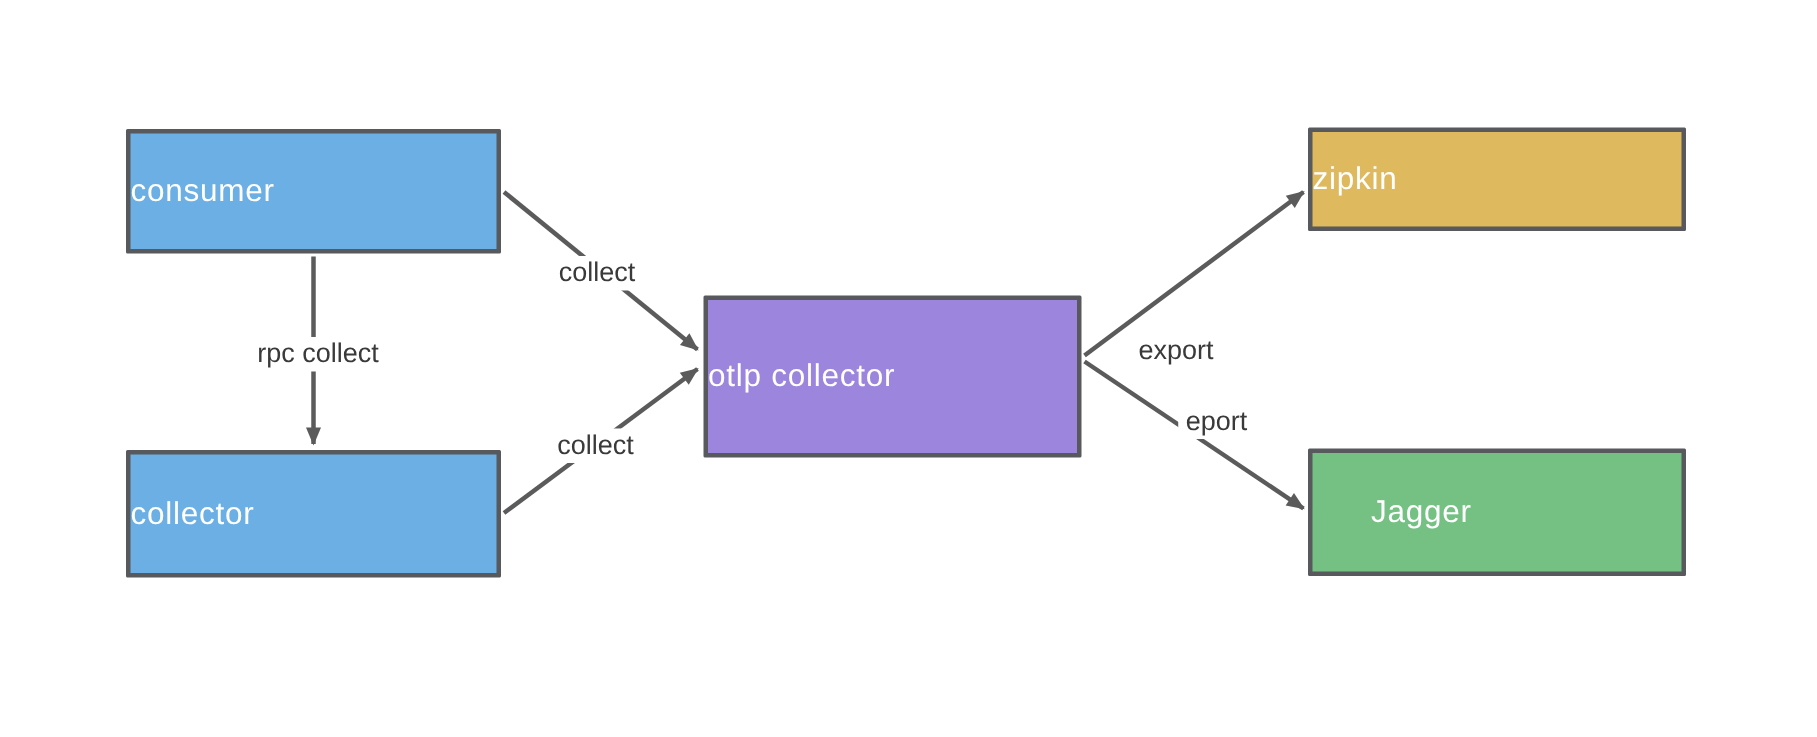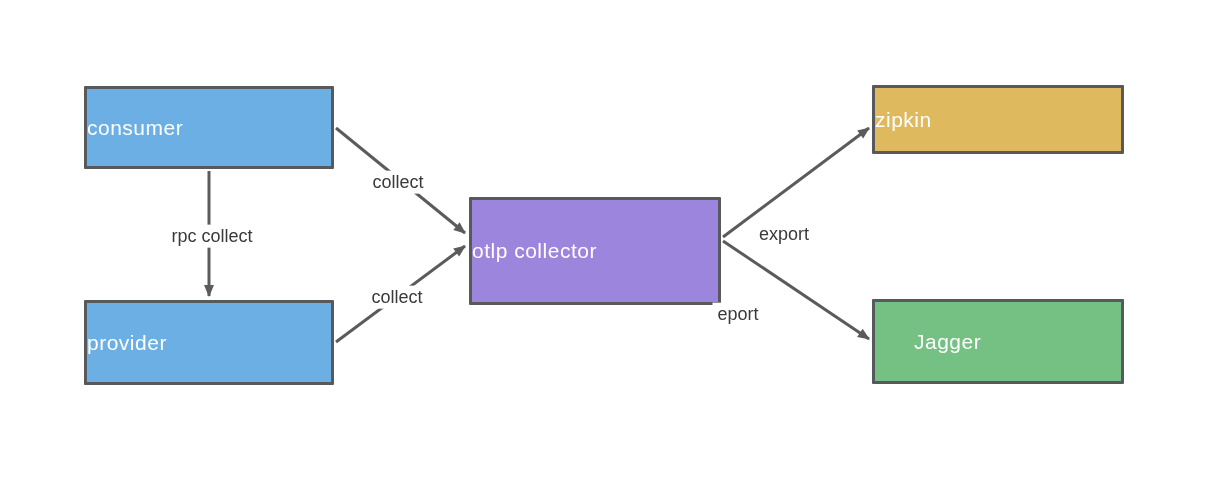--- a/index.html
+++ b/index.html
@@ -58,21 +58,21 @@
     color: var(--edge-label-color, #3a3a3a);
     font-size: 18px;
     line-height: 1.15;
     padding: 1px 5px;
     white-space: nowrap;
   }
   .label-rpc     { left: 212px; top: 236px; }
   .label-collect1{ left: 398px; top: 182px; }
   .label-collect2{ left: 397px; top: 297px; }
   .label-export  { left: 784px; top: 196px; margin-top: 38px; }
-  .label-eport   { left: 738px; top: 281px; margin-top: 33px; }
+  .label-eport   { left: 811px; top: 281px; }
 </style>
 </head>
 <body>
 
 <div class="canvas">
 
   <svg class="edges-layer" viewBox="0 0 1211 491" xmlns="http://www.w3.org/2000/svg">
     <defs>
       <marker id="arrowhead" viewBox="0 0 14 12" refX="12" refY="6" markerWidth="14" markerHeight="12" orient="auto" markerUnits="userSpaceOnUse">
         <path class="arrowhead-path" d="M1,1 L13,6 L1,11 z"></path>
@@ -83,21 +83,21 @@
     <line class="edge" x1="336" y1="342" x2="465" y2="246" marker-end="url(#arrowhead)"></line>
     <line class="edge" x1="723" y1="237" x2="869" y2="128" marker-end="url(#arrowhead)"></line>
     <line class="edge" x1="723" y1="241" x2="869" y2="339" marker-end="url(#arrowhead)"></line>
   </svg>
 
   <div class="node node-consumer" style="background-color: rgb(107, 175, 228);">
     <span class="node-label">consumer</span>
   </div>
 
   <div class="node node-provider" style="background-color: rgb(107, 175, 228);">
-    <span class="node-label">provider</span>
+    <span class="node-label">collector</span>
   </div>
 
   <div class="node node-otlp" style="background-color: rgb(156, 133, 220);">
     <span class="node-label">otlp collector</span>
   </div>
 
   <div class="node node-zipkin" style="background-color: rgb(223, 185, 94);">
     <span class="node-label">zipkin</span>
   </div>
 

